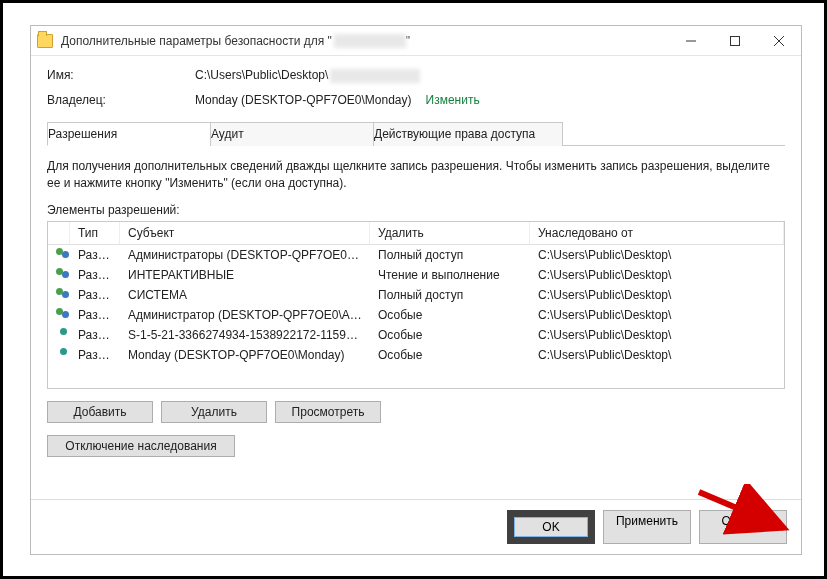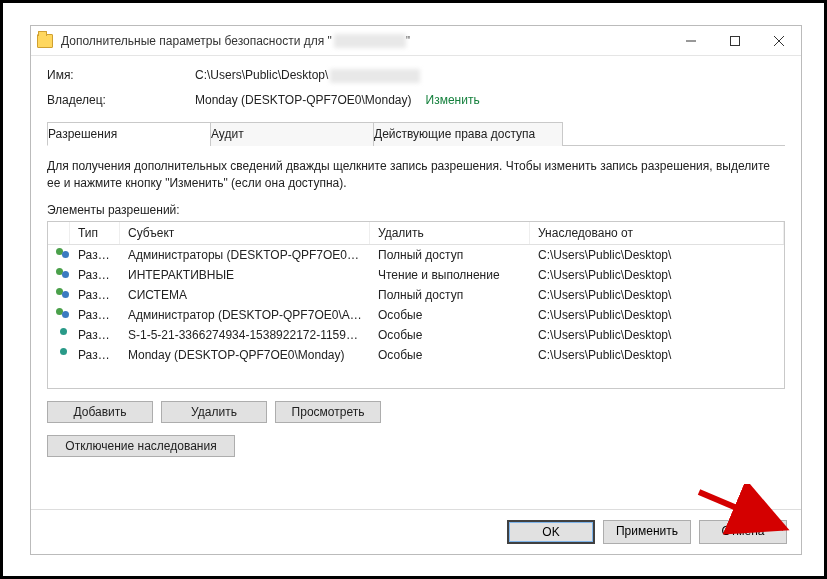--- a/index.html
+++ b/index.html
@@ -37,21 +37,21 @@
   .usricon { width: 16px; height: 12px; position: relative; }
   .usricon::before, .usricon::after { content: ""; position: absolute; border-radius: 50%; }
   .usricon::before { width: 7px; height: 7px; background: #4aa04a; left: 0; top: 0; }
   .usricon::after { width: 7px; height: 7px; background: #3a7ac0; left: 6px; top: 3px; }
   .usricon.single::before { background: #2a9a88; left: 4px; }
   .usricon.single::after { display: none; }
   .btnrow { display: flex; gap: 8px; margin-top: 12px; }
   .btn { background: #e1e1e1; border: 1px solid #adadad; padding: 3px 0; width: 106px; text-align: center; font-size: 12px; cursor: default; }
   .btn.wide { width: 188px; }
   .footer { border-top: 1px solid #ddd; padding: 10px 14px; display: flex; justify-content: flex-end; gap: 8px; }
-  .btn.default { border: 2px solid #404040; background: #e1e1e1; box-shadow: inset 0 0 0 1px #7eb4ea; }
+  .btn.default { border: 7px solid #404040; background: #e1e1e1; box-shadow: inset 0 0 0 1px #7eb4ea; }
   .arrow { position: absolute; right: 10px; bottom: 32px; pointer-events: none; }
 </style>
 </head>
 <body>
 
 <div class="outer">
   <div class="window">
     <div class="titlebar">
       <div class="foldericon"></div>
       <span>Дополнительные параметры безопасности  для "</span>

